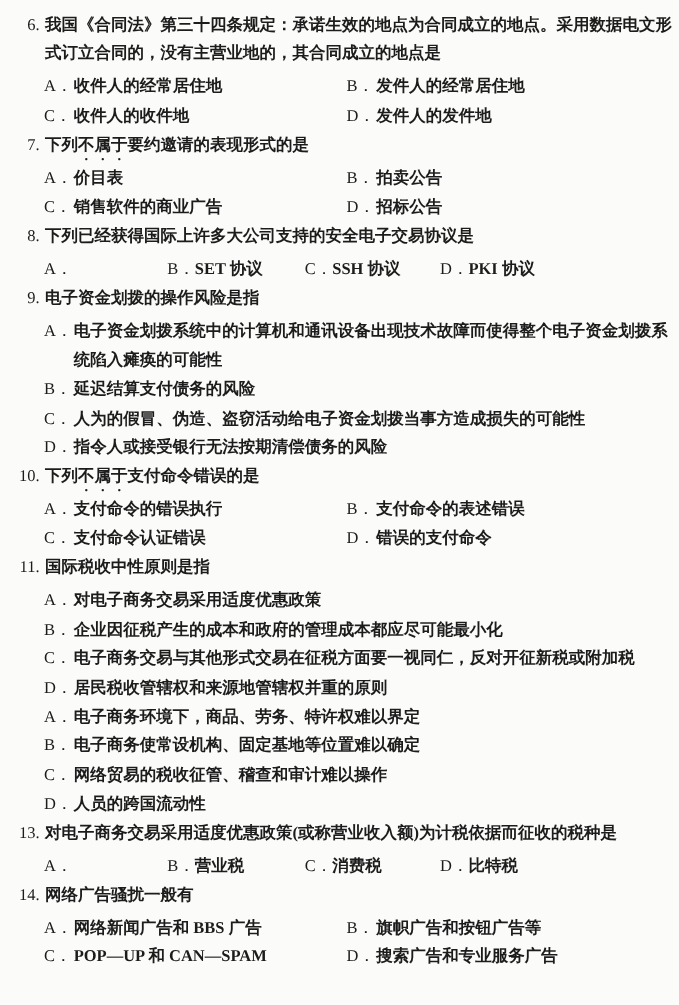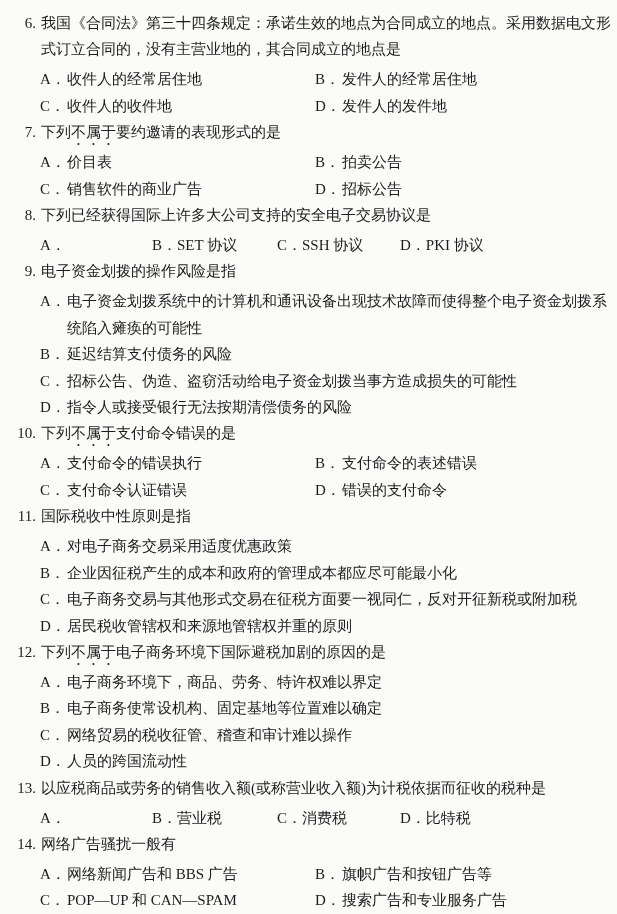--- a/index.html
+++ b/index.html
@@ -5,29 +5,29 @@
   html,body{margin:0;padding:0;}
   body{
     width:617px;height:914px;overflow:hidden;
     background:#fbfbf9;color:#1c1c1c;
     font-family:"Liberation Serif","DejaVu Serif",serif;
     font-size:15px;line-height:26.4px;
   }
   .page{padding:10px 6px 0 0;box-sizing:border-box;}
   .qrow{display:flex;align-items:flex-start;}
   .num{flex:0 0 36px;text-align:right;}
-  .stem{flex:1;padding-left:5px;}
+  .stem{flex:1;padding-left:5px;font-weight:bold;}
   .emph{
     -webkit-text-emphasis:filled dot;-webkit-text-emphasis-position:under left;
     text-emphasis:filled dot;text-emphasis-position:under left;margin-top:22px;
   }
   .opts{margin-left:40px;}
   .opt{display:flex;align-items:flex-start;}
   .olabel{flex:0 0 27px;}
-  .otext{flex:1;}
+  .otext{flex:1;font-weight:bold;}
   .pair{display:flex;}
   .pair .opt:first-child{width:275px;flex:0 0 275px;}
   .pair .opt:last-child{flex:1;}
   .row4{display:flex;}
   .row4 .opt{flex:0 0 auto;}
   .row4 .opt:nth-child(1){width:112px;}
   .row4 .opt:nth-child(2){width:125px;}
   .row4 .opt:nth-child(3){width:123px;}
   .row4 .olabel{flex:0 0 24px;}
 </style>
@@ -127,21 +127,21 @@
       <div class="opt">
           <span class="olabel">A．</span>
           <span class="otext">电子资金划拨系统中的计算机和通讯设备出现技术故障而使得整个电子资金划拨系统陷入瘫痪的可能性</span>
         </div>
       <div class="opt">
           <span class="olabel">B．</span>
           <span class="otext">延迟结算支付债务的风险</span>
         </div>
       <div class="opt">
           <span class="olabel">C．</span>
-          <span class="otext">招标公告、伪造、盗窃活动给电子资金划拨当事方造成损失的可能性</span>
+          <span class="otext">人为的假冒、伪造、盗窃活动给电子资金划拨当事方造成损失的可能性</span>
         </div>
       <div class="opt">
           <span class="olabel">D．</span>
           <span class="otext">指令人或接受银行无法按期清偿债务的风险</span>
         </div>
     </div>
   </div>
 
   <div class="q">
     <div class="qrow">
@@ -191,24 +191,20 @@
           <span class="otext">电子商务交易与其他形式交易在征税方面要一视同仁，反对开征新税或附加税</span>
         </div>
       <div class="opt">
           <span class="olabel">D．</span>
           <span class="otext">居民税收管辖权和来源地管辖权并重的原则</span>
         </div>
     </div>
   </div>
 
   <div class="q">
-    <div class="qrow">
-      <span class="num">12.</span>
-      <div class="stem"><span>下列</span><span class="emph">不属于</span><span>电子商务环境下国际避税加剧的原因的是</span></div>
-    </div>
     <div class="opts">
       <div class="opt">
           <span class="olabel">A．</span>
           <span class="otext">电子商务环境下，商品、劳务、特许权难以界定</span>
         </div>
       <div class="opt">
           <span class="olabel">B．</span>
           <span class="otext">电子商务使常设机构、固定基地等位置难以确定</span>
         </div>
       <div class="opt">
@@ -218,21 +214,21 @@
       <div class="opt">
           <span class="olabel">D．</span>
           <span class="otext">人员的跨国流动性</span>
         </div>
     </div>
   </div>
 
   <div class="q">
     <div class="qrow">
       <span class="num">13.</span>
-      <div class="stem"><span>以应税商品或劳务的销售收入额(或称营业收入额)为计税依据而征收的税种是</span><span class="emph"></span><span></span></div>
+      <div class="stem"><span>对电子商务交易采用适度优惠政策(或称营业收入额)为计税依据而征收的税种是</span><span class="emph"></span><span></span></div>
     </div>
     <div class="opts row4">
       <div class="opt">
           <span class="olabel">A．</span>
         </div>
       <div class="opt">
           <span class="olabel">B．</span>
           <span class="otext">营业税</span>
         </div>
       <div class="opt">

